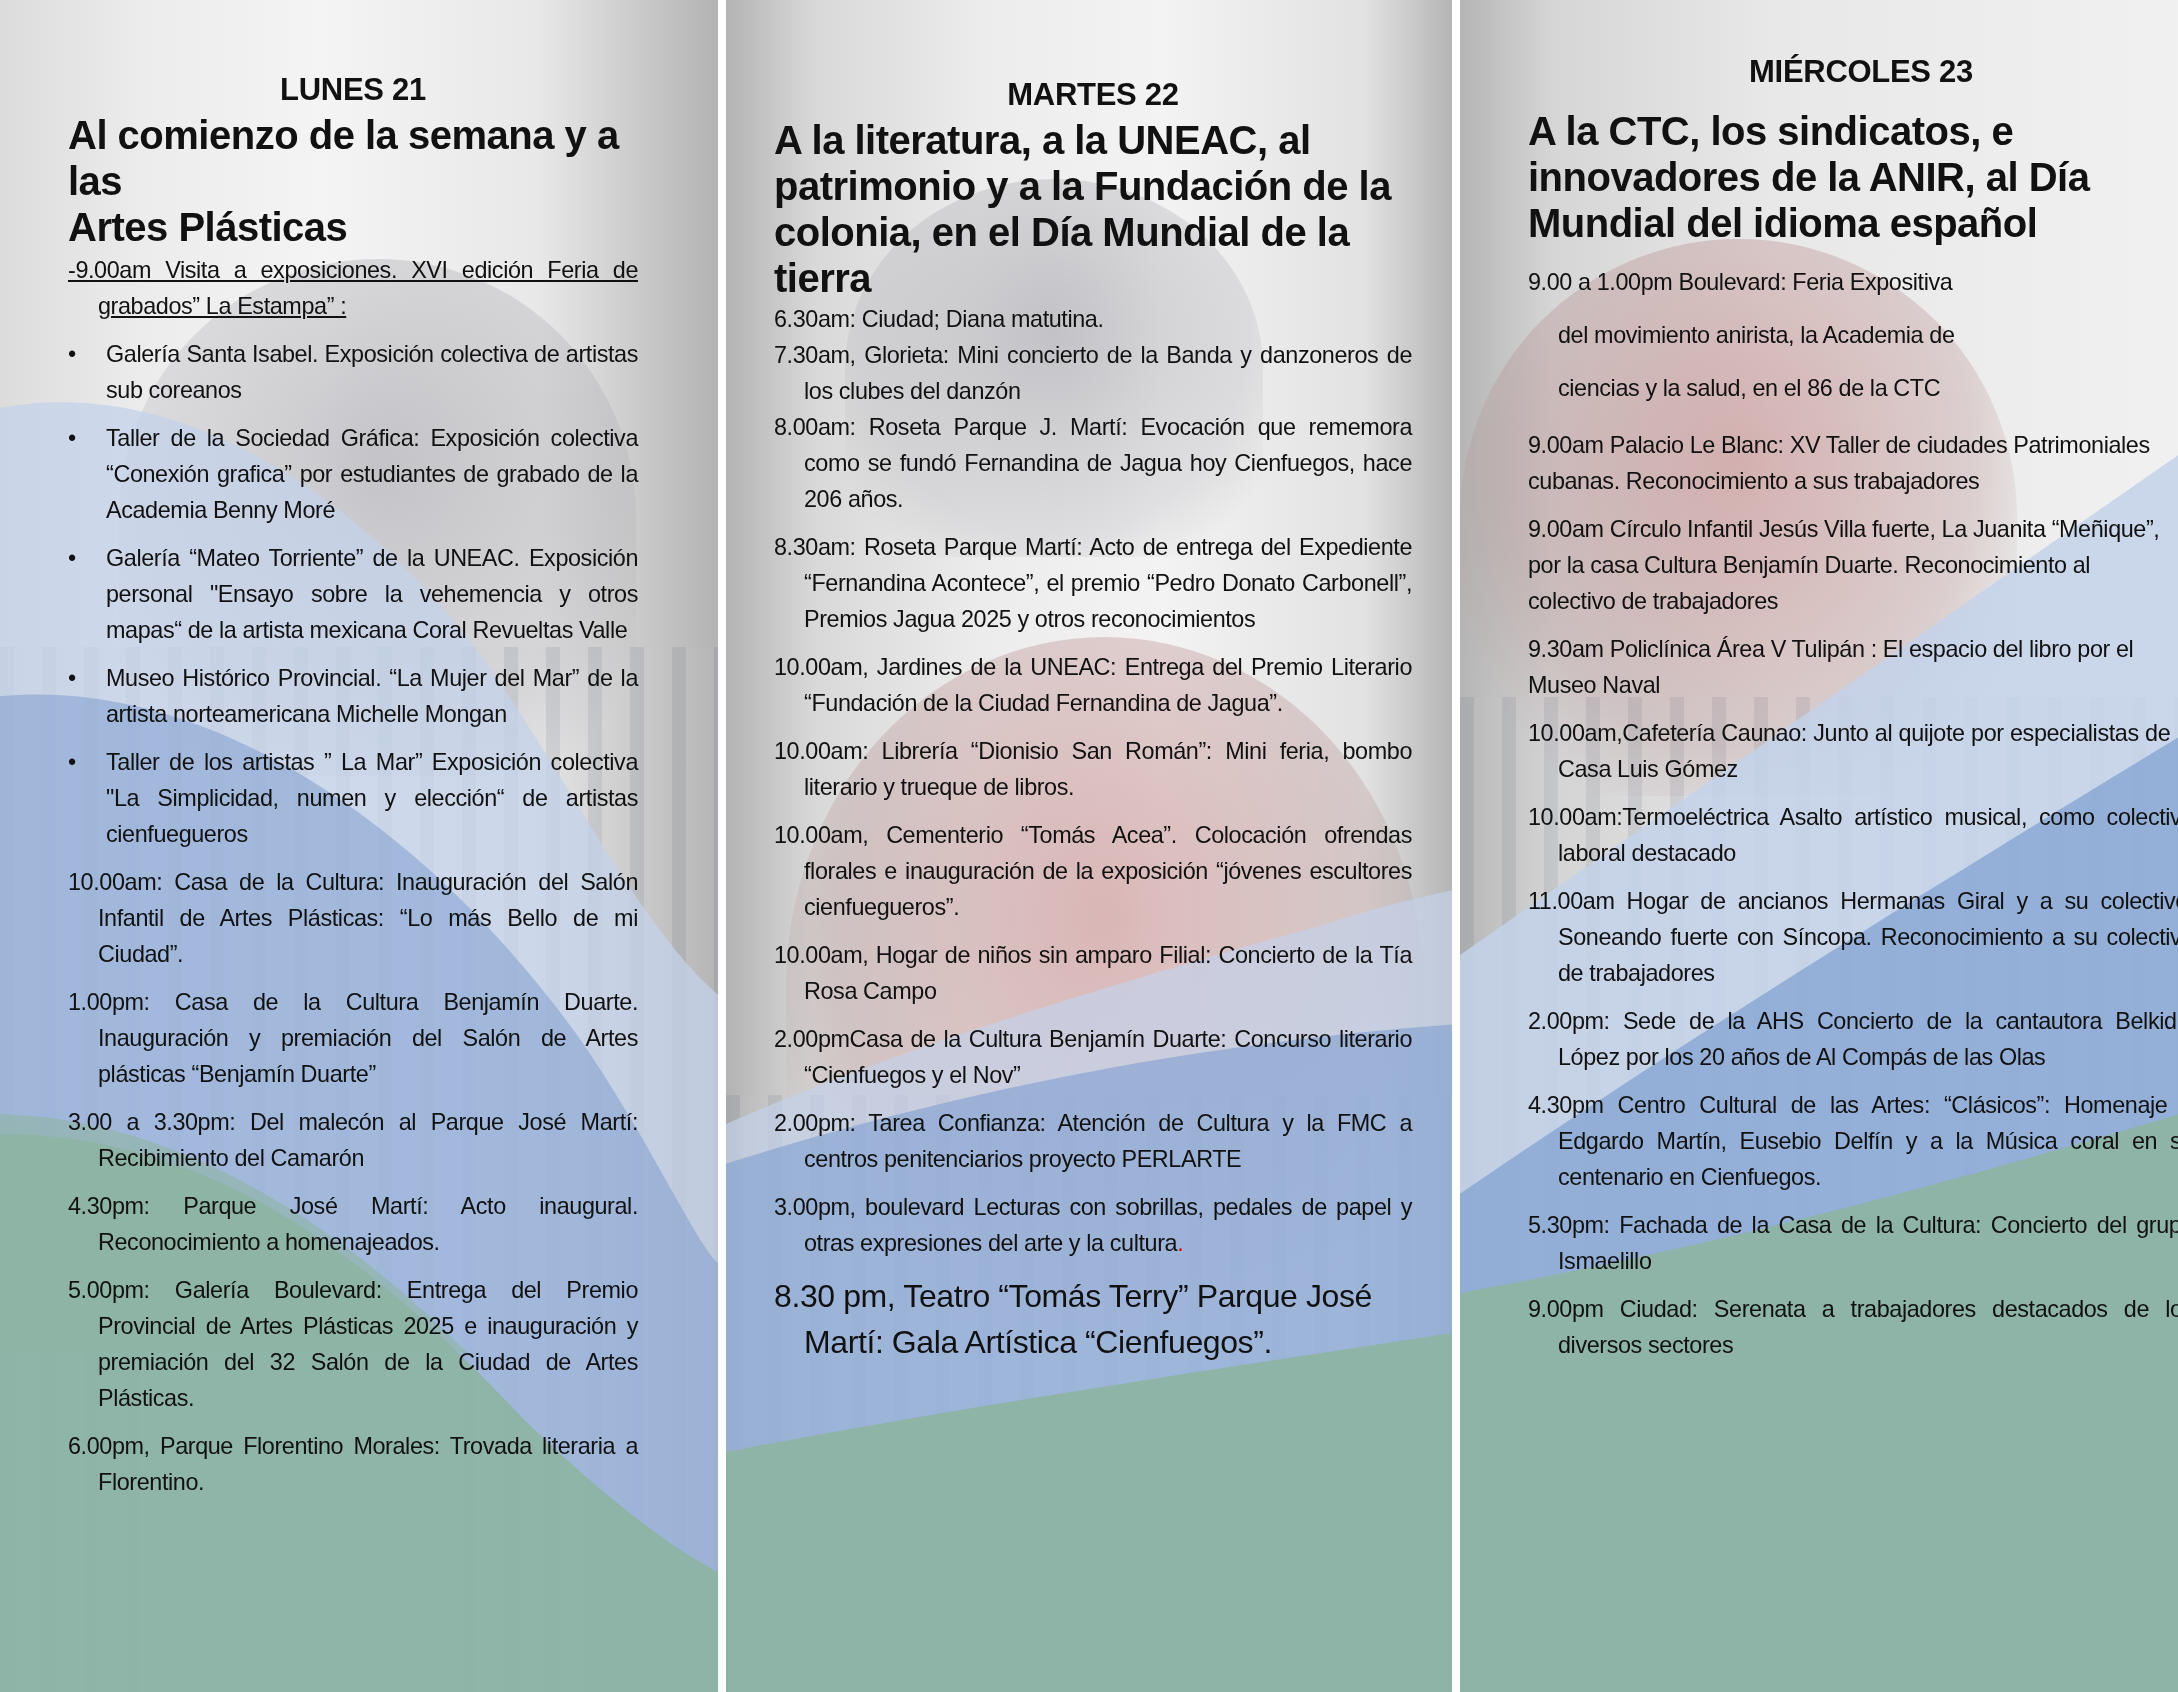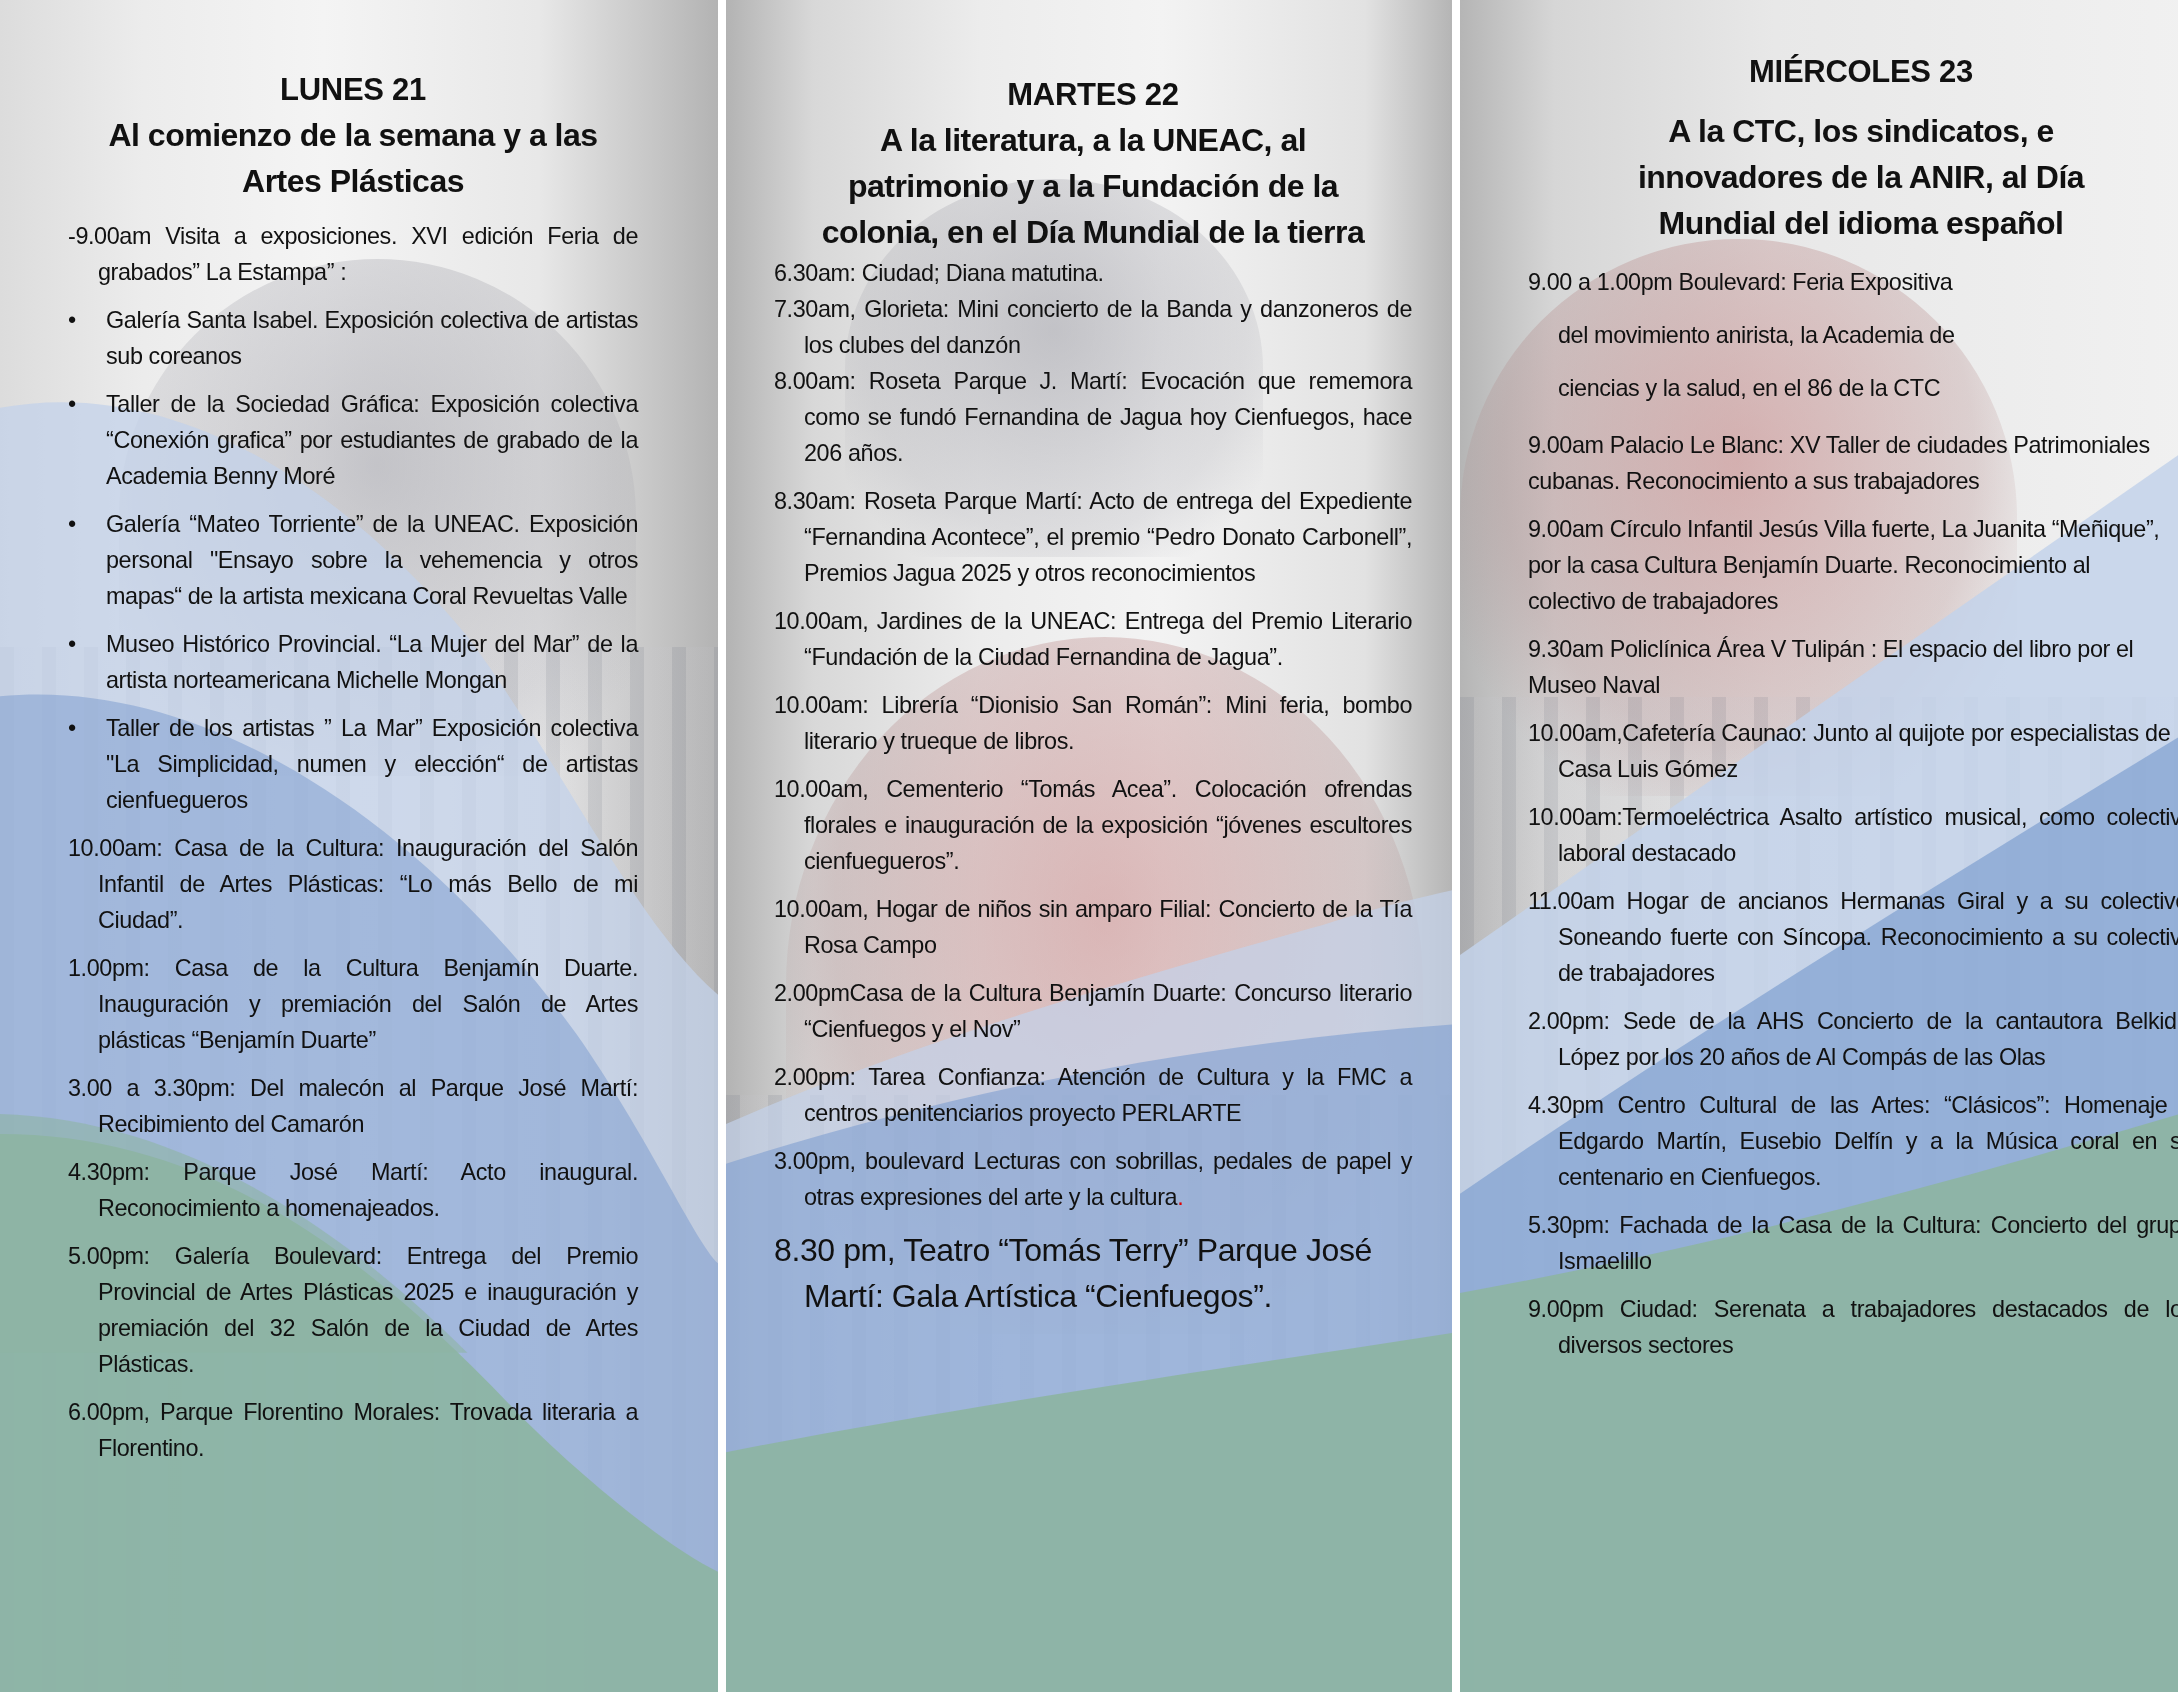--- a/index.html
+++ b/index.html
@@ -40,21 +40,21 @@
   .content {
     position: absolute; top: 0; left: 0; right: 0; bottom: 0;
     font-size: 23.4px; line-height: 36px;
   }
   .day-title {
     text-align: center; font-weight: bold;
     font-family: "Liberation Sans Narrow", "Liberation Sans", sans-serif;
     font-size: 31px; line-height: 44px; letter-spacing: -0.3px;
   }
   .day-sub {
-    text-align: center; font-weight: bold; font-size: 32px; line-height: 46px;
+    font-weight: bold; font-size: 40px; line-height: 46px;
     letter-spacing: -0.5px;
   }
   .entry {
     text-align: justify; text-align-last: left;
     padding-left: 30px; text-indent: -30px;
     letter-spacing: -0.4px;
   }
   .bullet {
     position: relative; padding-left: 38px; text-align: justify; text-align-last: left;
     letter-spacing: -0.4px;
@@ -77,21 +77,21 @@
     <path d="M0,1140 C200,1140 360,1250 520,1420 C600,1500 680,1560 722,1580 L722,1701 L0,1701 Z" fill="#8db4a4" fill-opacity="0.95"></path>
     <path d="M0,1120 C180,1125 340,1230 470,1360 L0,1360 Z" fill="#8db4a4" fill-opacity="0.6"></path>
   </svg>
 
   <div class="content" style="padding:68px 80px 0 68px;">
     <div class="day-title">LUNES 21</div>
     <div class="day-sub">
       <div>Al comienzo de la semana y a las</div>
       <div>Artes Plásticas</div>
     </div>
-    <div class="entry" style="margin-top:14px;padding-left:30px;text-indent:-30px;">-9.00am Visita a exposiciones. XVI edición Feria de grabados” La Estampa” :</div>
+    <div class="entry" style="margin-top:2px;padding-left:30px;text-indent:-30px;text-decoration:underline;">-9.00am Visita a exposiciones. XVI edición Feria de grabados” La Estampa” :</div>
     <div class="gap-s bullet">Galería Santa Isabel. Exposición colectiva de artistas  sub coreanos</div>
     <div class="gap-s bullet">Taller de la Sociedad Gráfica: Exposición colectiva “Conexión grafica” por estudiantes de grabado de la Academia Benny Moré</div>
     <div class="gap-s bullet">Galería “Mateo Torriente” de la UNEAC. Exposición personal "Ensayo sobre la vehemencia y otros mapas“ de la artista mexicana Coral Revueltas Valle</div>
     <div class="gap-s bullet">Museo Histórico Provincial. “La Mujer del Mar” de la artista norteamericana Michelle Mongan</div>
     <div class="gap-s bullet">Taller de los artistas ” La Mar” Exposición colectiva "La Simplicidad, numen y elección“ de artistas cienfuegueros</div>
     <div class="gap-s entry">10.00am: Casa de la Cultura: Inauguración del Salón Infantil de Artes Plásticas: “Lo más Bello de mi Ciudad”.</div>
     <div class="gap-s entry">1.00pm: Casa de la Cultura Benjamín Duarte. Inauguración y premiación del Salón de Artes plásticas “Benjamín Duarte”</div>
     <div class="gap-s entry">3.00 a 3.30pm: Del malecón al Parque José Martí: Recibimiento del Camarón</div>
     <div class="gap-s entry">4.30pm: Parque José Martí:  Acto inaugural. Reconocimiento a homenajeados.</div>
     <div class="gap-s entry">5.00pm: Galería Boulevard: Entrega del  Premio Provincial de Artes Plásticas 2025 e inauguración y premiación del 32 Salón de la Ciudad de Artes Plásticas.</div>

